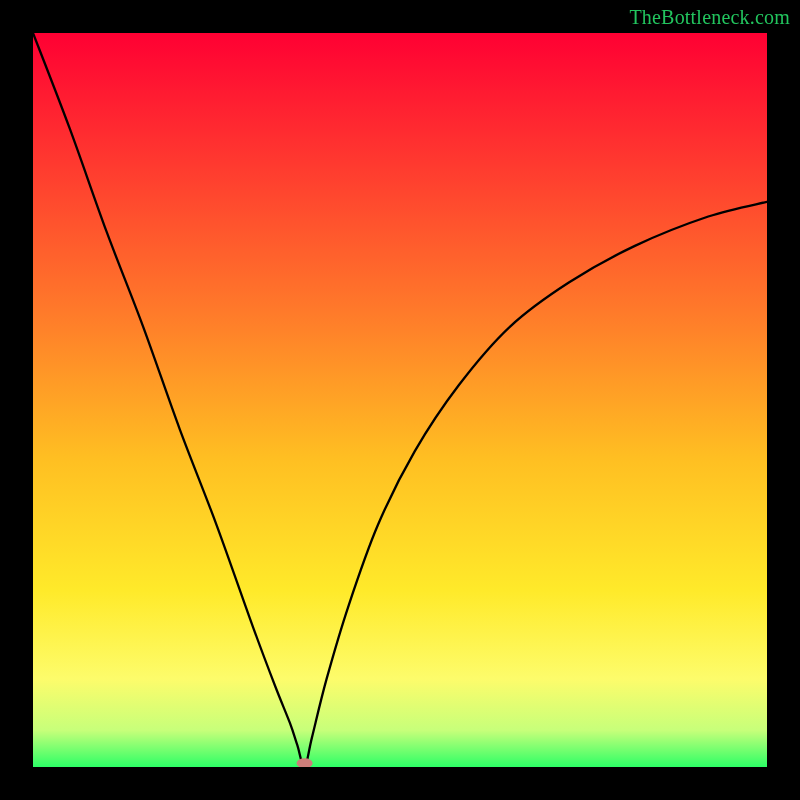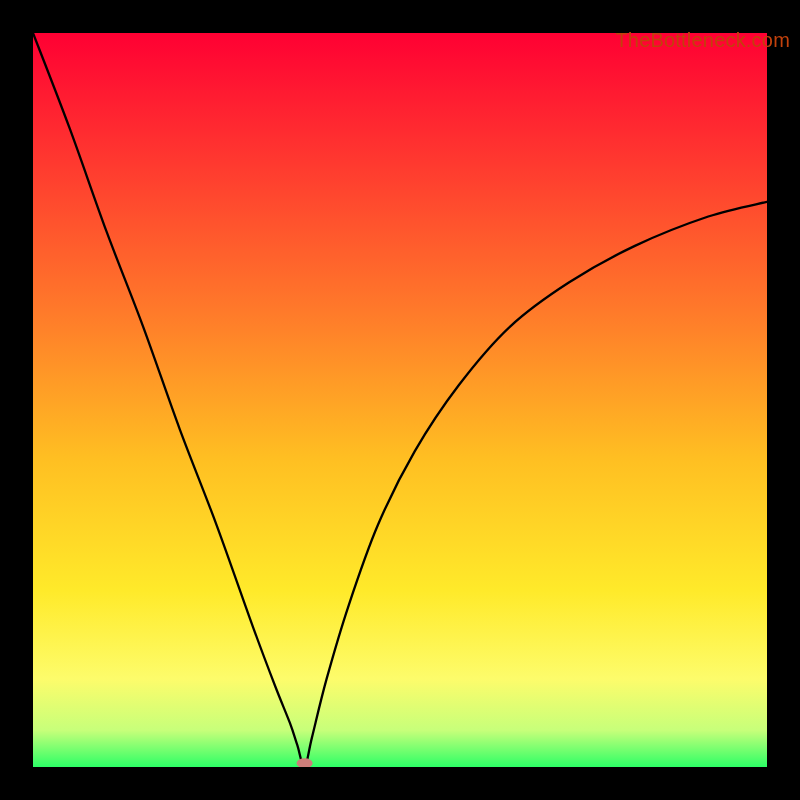--- a/index.html
+++ b/index.html
@@ -13,27 +13,26 @@
   .stage {
     position: relative;
     width: 800px;
     height: 800px;
     background: #000;
   }
   .watermark {
     position: absolute;
     top: 6px;
     right: 10px;
-    font-family: Liberation Sans, sans-serif;
+    font-family: Liberation Serif, serif;
     font-size: 20px;
     font-weight: 500;
-    color: #c2410c;
+    color: #22c55e;
     letter-spacing: 0.2px;
     z-index: 10;
-    margin-top: 23px;
   }
   .plot {
     position: absolute;
     left: 33px;
     top: 33px;
     width: 734px;
     height: 734px;
     display: block;
   }
 </style>

